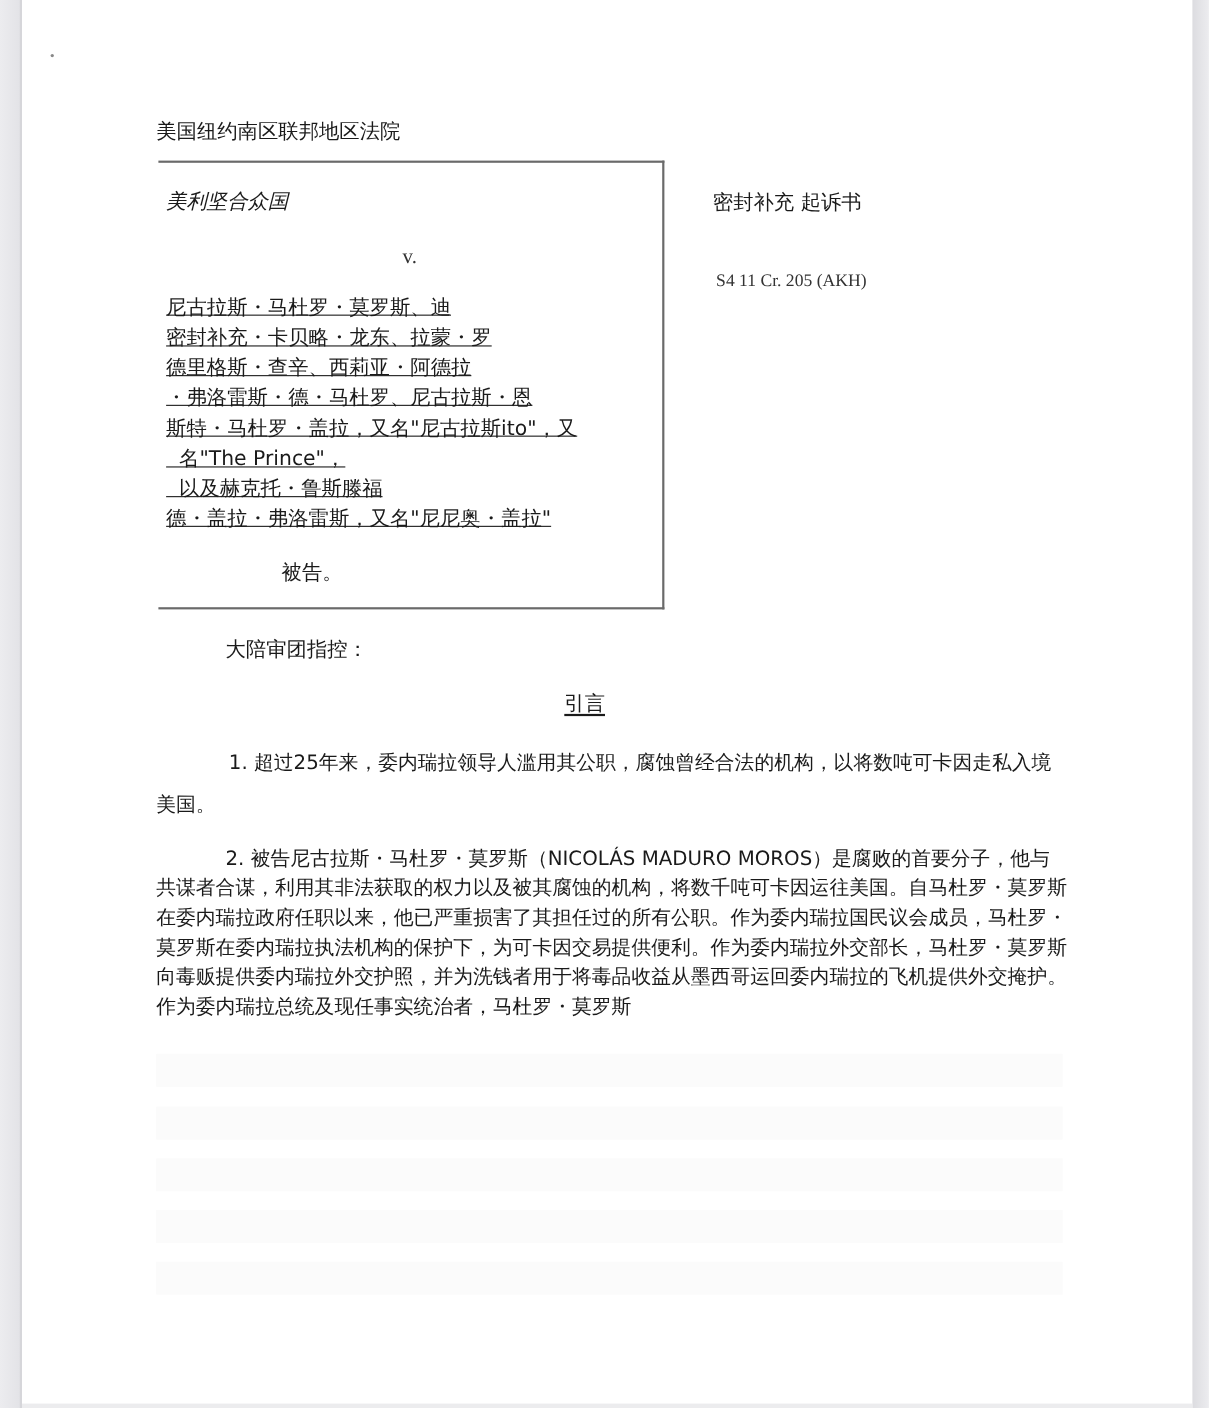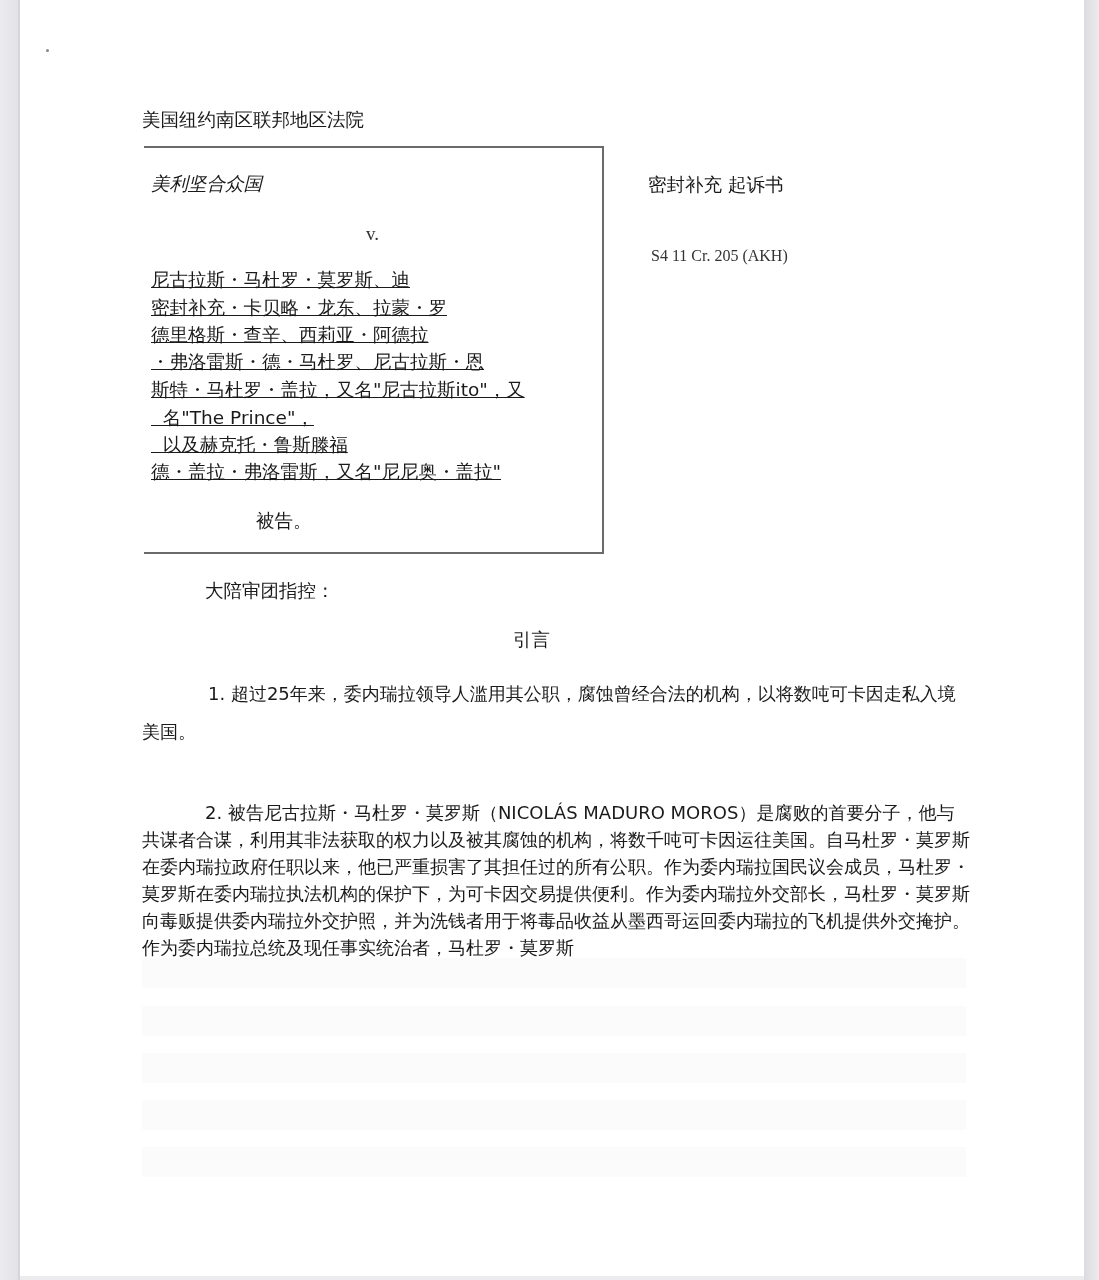--- a/index.html
+++ b/index.html
@@ -22,25 +22,25 @@
       border-top: 2px solid #6a6a6a; border-right: 2px solid #6a6a6a; border-bottom: 2px solid #6a6a6a;
       box-sizing: border-box;
     }
     .plaintiff { left: 151px; top: 172px; font-style: italic; }
     .versus { left: 366px; top: 222px; font-family: "Liberation Serif", "DejaVu Serif", serif; font-size: 19px; color: #333; }
     .defline { left: 151px; font-size: 18.5px; text-decoration: underline; }
     .def-label { left: 256px; top: 509px; }
     .doc-type { left: 648px; top: 173px; text-underline-offset: 4px; text-decoration-thickness: 2px; }
     .case-no { left: 651px; top: 244px; font-family: "Liberation Serif", "DejaVu Serif", serif; font-size: 16px; color: #333; }
     .grand-jury { left: 205px; top: 579px; text-align: right; }
-    .section-title { left: 513px; top: 628px; text-underline-offset: 4px; text-decoration-thickness: 2px; }
+    .section-title { left: 513px; top: 628px; text-decoration: underline; text-underline-offset: 4px; text-decoration-thickness: 2px; }
 
     .para { position: absolute; left: 142px; width: 830px; font-size: 18px; line-height: 27px; color: #1a1a1a; }
     .p1 { top: 675px; line-height: 38px; text-indent: 66px; }
-    .p2 { top: 767px; text-indent: 63px; margin-top: 32px; }
+    .p2 { top: 767px; text-indent: 63px; }
 
     .faded { position: absolute; left: 142px; width: 824px; height: 30px; background: #fbfbfb; }
   </style>
 </head>
 <body>
 
 <div class="edge-left"></div>
 <div class="edge-right"></div>
 <div class="edge-bottom"></div>
 <div class="speck"></div>

